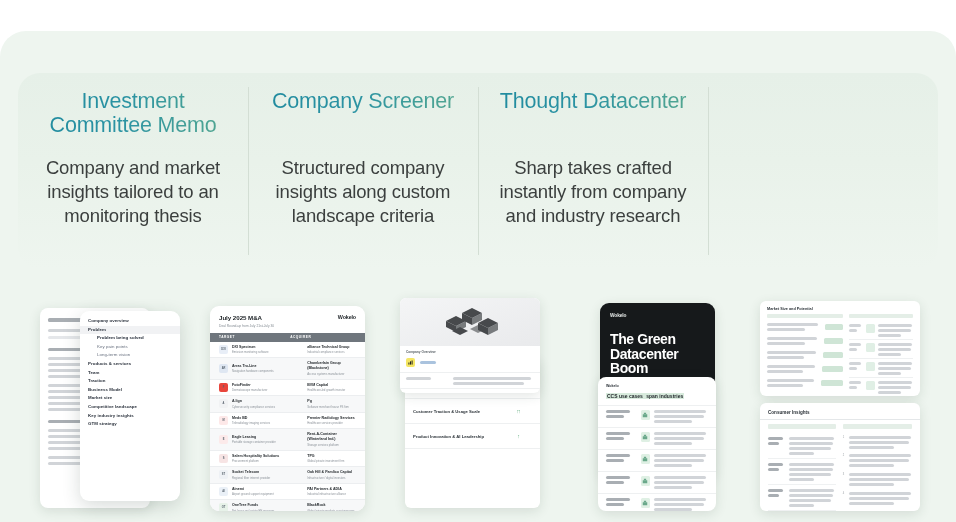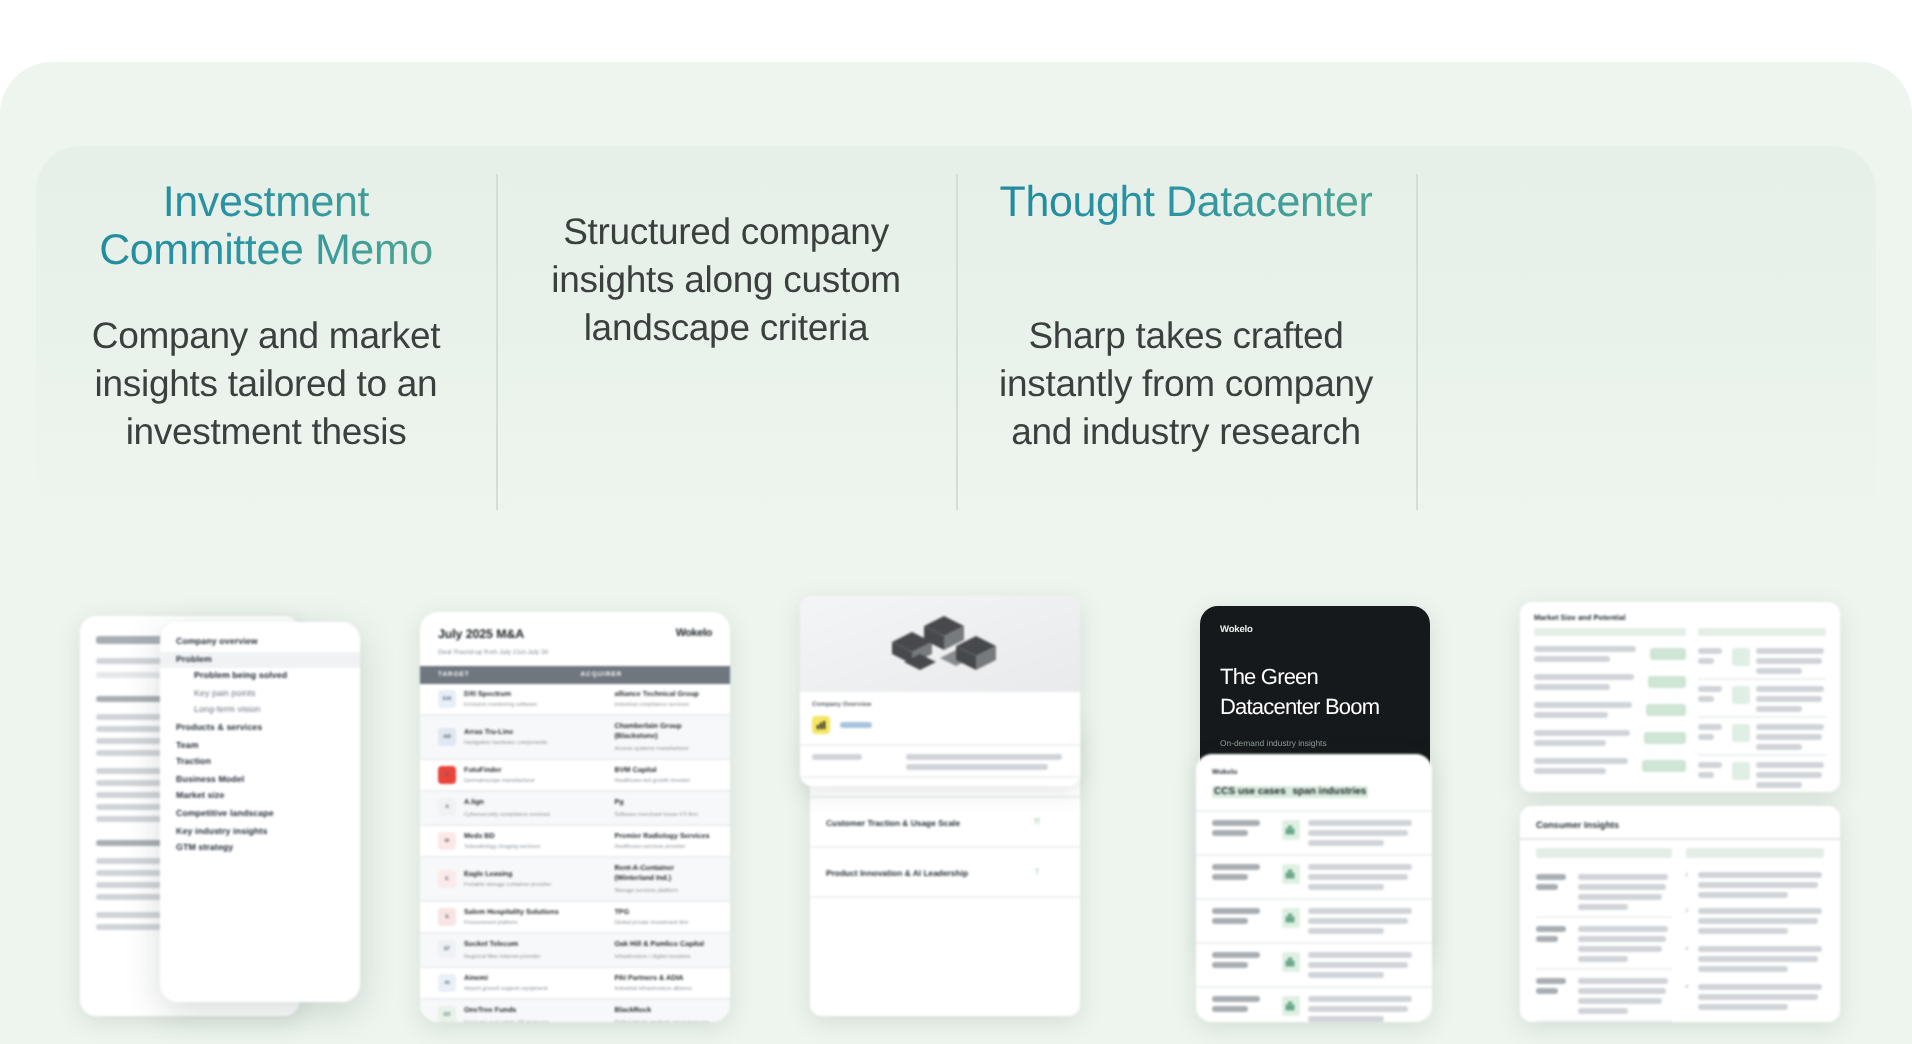--- a/index.html
+++ b/index.html
@@ -126,21 +126,21 @@
   .c3-tv { flex:1; }
   .c3-th { display:flex; padding:5px 8px; font-size:4.6px; font-weight:700; color:#2b3238; border-bottom:.6px solid #e9ebed; }
   .c3-th div:first-child { flex:1; }
   .c3-r { display:flex; align-items:center; padding:9px 8px; border-bottom:.6px solid #eef0f1; }
   .c3-rl { flex:1; font-size:4.2px; font-weight:700; color:#2b3238; }
   .c3-rt { width:28px; text-align:center; font-size:5.2px; color:#5aa878; letter-spacing:-1px;}
 
   
   #c4-dark { left: 600px; top: 20px; width: 115px; height: 175px; border-radius:9px; background:#16191b; }
   .c4-logo { font-size:4.8px; font-weight:700; color:#e8ecea; padding:10px 10px 0 10px; letter-spacing:-.1px;}
-  .c4-t { font-size:11px; font-weight:400; color:#ffffff; line-height:14.5px; padding:14px 12px 0 10px; letter-spacing:-.4px;}
+  .c4-t { font-size:14px; font-weight:700; color:#ffffff; line-height:14.5px; padding:14px 12px 0 10px; letter-spacing:-.4px;}
   .c4-s { font-size:4.2px; color:#8d9a94; padding:8px 10px 0 10px;}
   .c4-pic { position:absolute; left:10px; right:10px; bottom:6px; height:58px; border-radius:5px; background:linear-gradient(150deg,#3a4044,#23282b); overflow:hidden;}
   .c4-next { position:absolute; right:-4px; top:96px; width:28px; height:28px; border-radius:50%; background:#16191b; display:flex; align-items:center; justify-content:center; }
   #c4-white { left: 598px; top: 94px; width: 118px; height: 134px; border-radius:8px; }
   .c4w-logo { font-size:3.6px; font-weight:700; color:#2b3238; padding:7px 8px 0 8px;}
   .c4w-t { font-size:5px; font-weight:700; color:#1d2226; padding:5px 8px 6px 8px;}
   .c4w-t span { background:#d8ebdd; padding:0 1px;}
   .c4w-r { display:flex; gap:4px; padding:4px 8px; border-top:.4px solid #eef0f1; align-items:flex-start;}
   .c4w-k { width:30%; }
   .c4w-ic { width:9px;height:10px;flex:0 0 9px; border-radius:1.5px; background:#dff0e4; display:flex;align-items:center;justify-content:center;}
@@ -172,25 +172,26 @@
 </style>
 </head>
 <body>
 
 <div class="page">
 
   <div class="header-panel">
 
     <div class="col">
       <div class="col-title">Investment Committee Memo</div>
-      <div class="col-desc">Company and market insights tailored to an investment thesis</div>
+      <div class="col-desc">Company and market insights tailored to an monitoring thesis</div>
     </div>
 
 
     <div class="col">
+      <div class="col-title">Company Screener</div>
       <div class="col-desc">Structured company insights along custom landscape criteria</div>
     </div>
 
     <div class="col">
       <div class="col-title">Thought Datacenter</div>
       <div class="col-desc">Sharp takes crafted instantly from company and industry research</div>
     </div>
 
     <div class="col">
     </div>

